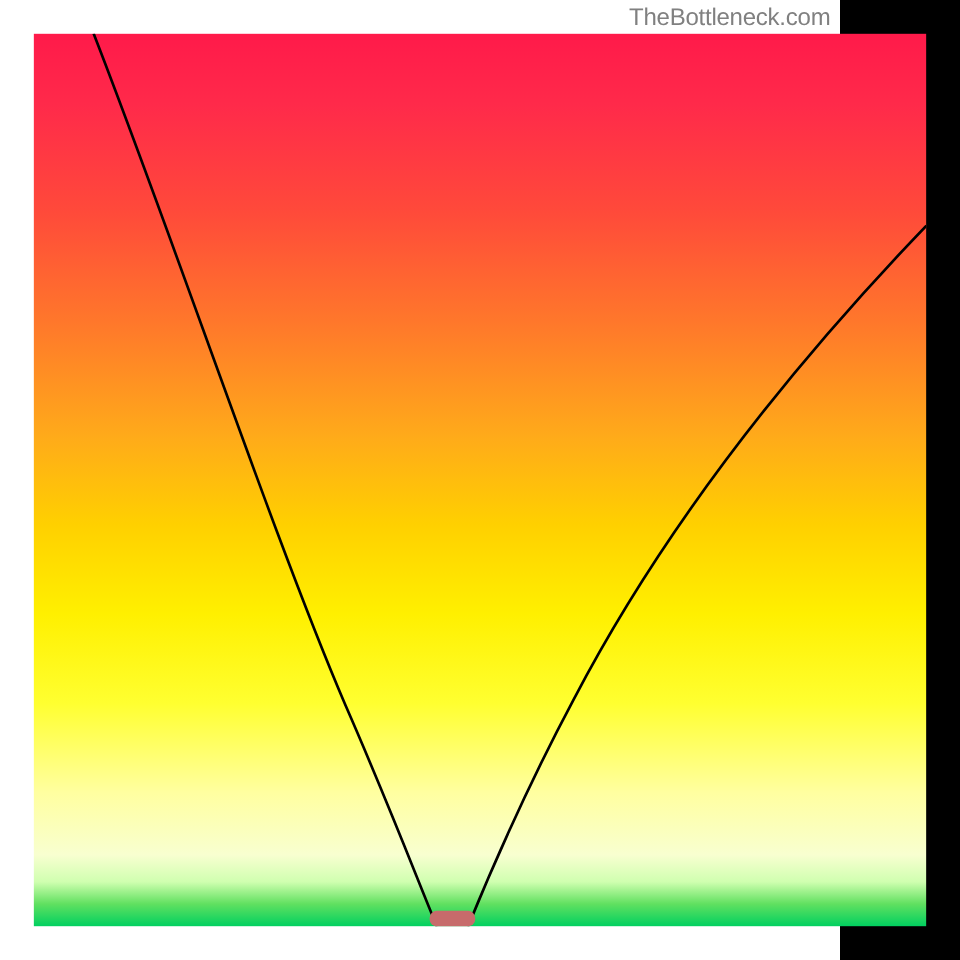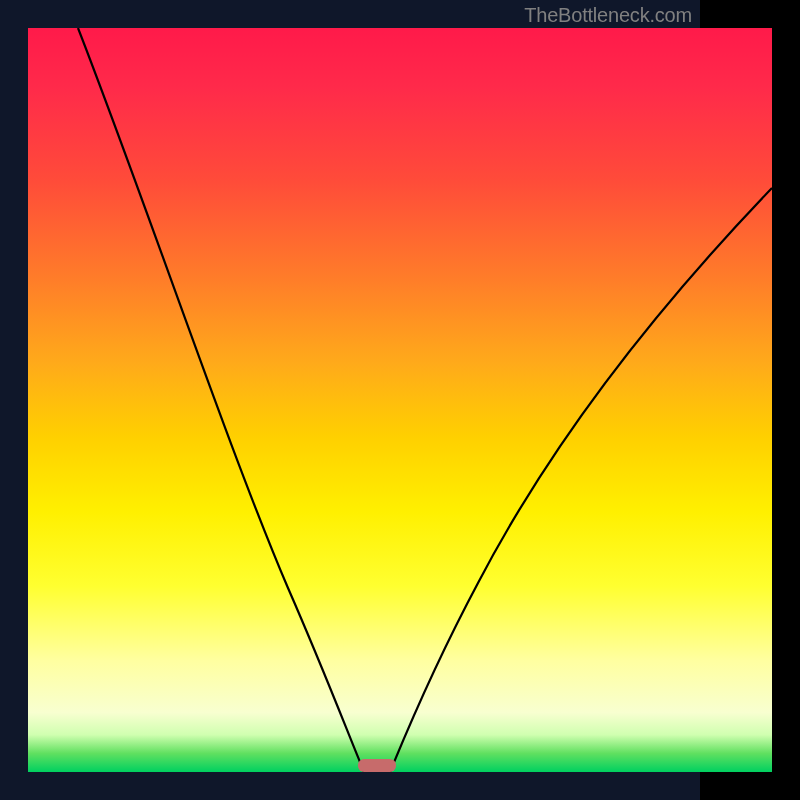--- a/index.html
+++ b/index.html
@@ -9,21 +9,21 @@
     background: #000;
     position: relative;
     font-family: Arial, sans-serif;
   }
   .frame {
     position: absolute;
     top: 0;
     left: 0;
     width: 700px;
     height: 800px;
-    background: #0f172a;
+    background: #ffffff;
   }
   .plot-area {
     position: absolute;
     top: 28px;
     left: 28px;
     width: 744px;
     height: 744px;
     overflow: hidden;
   }
   .gradient-bg {

